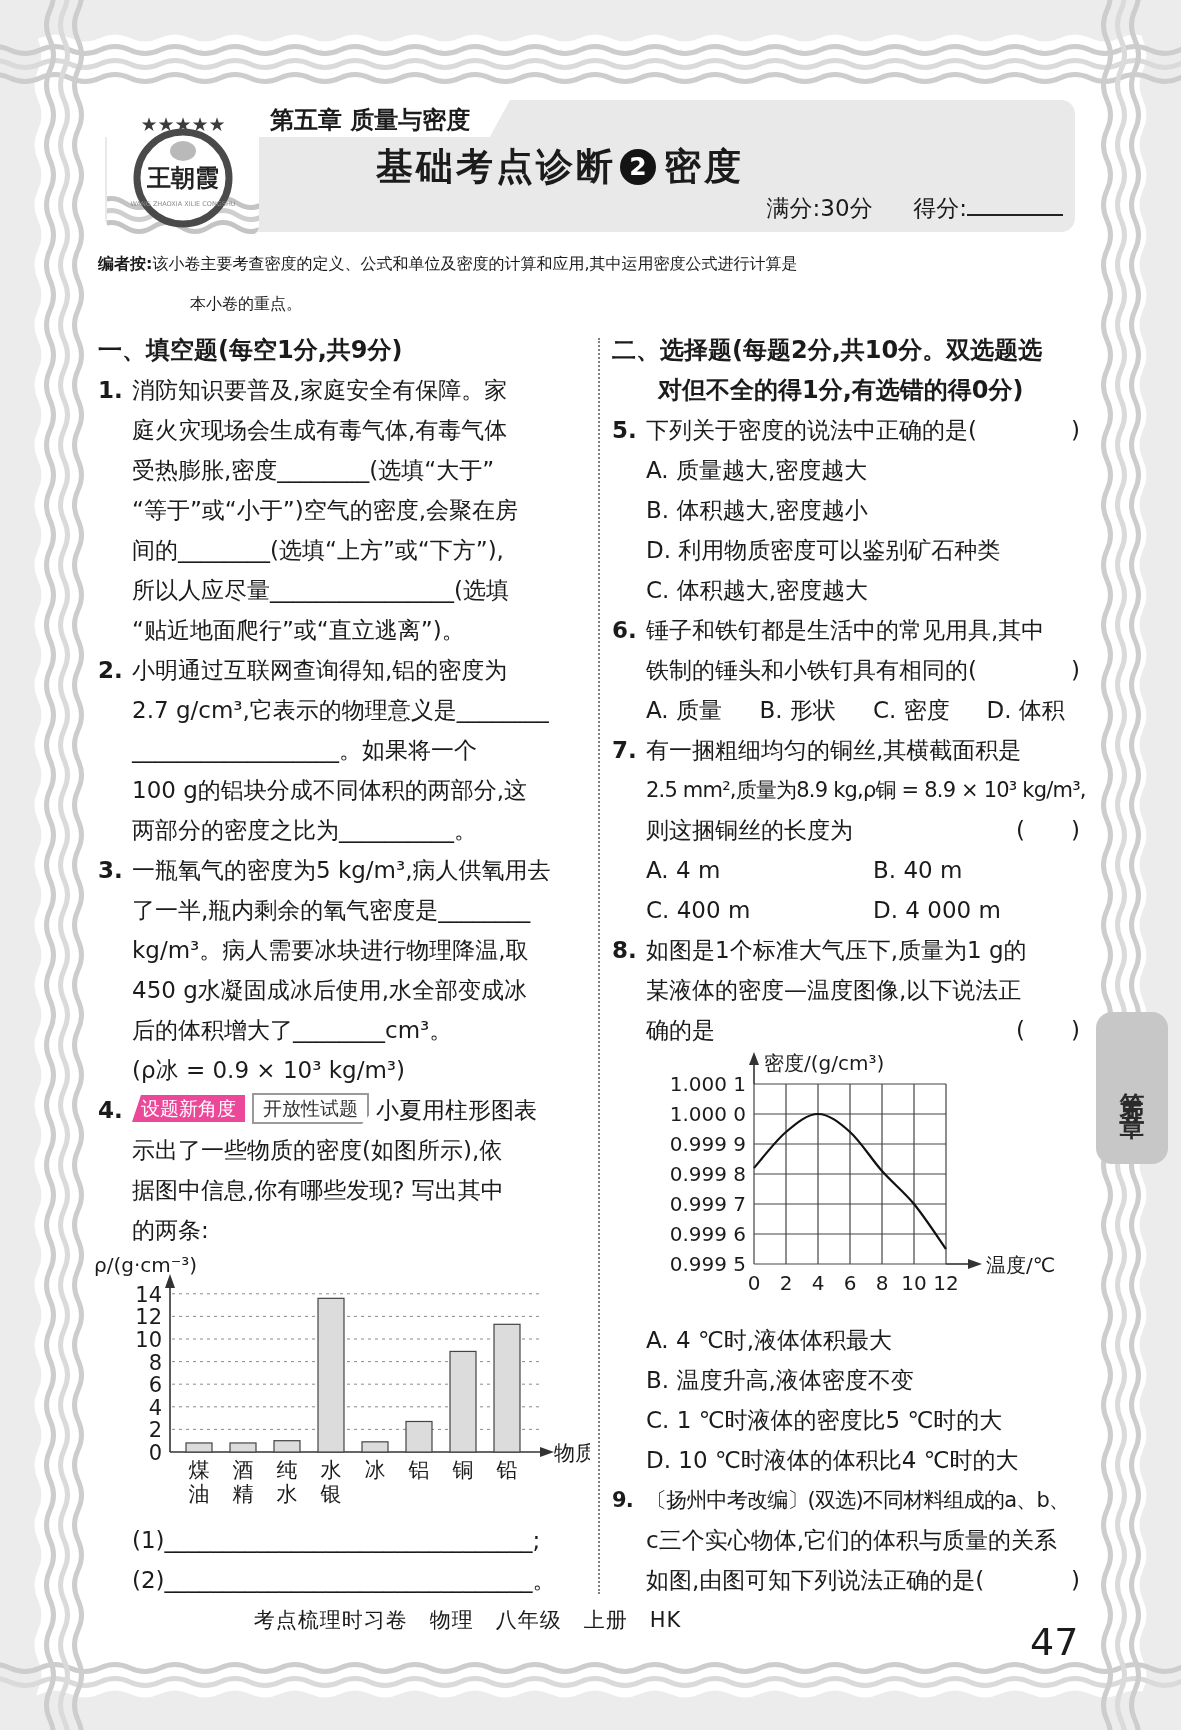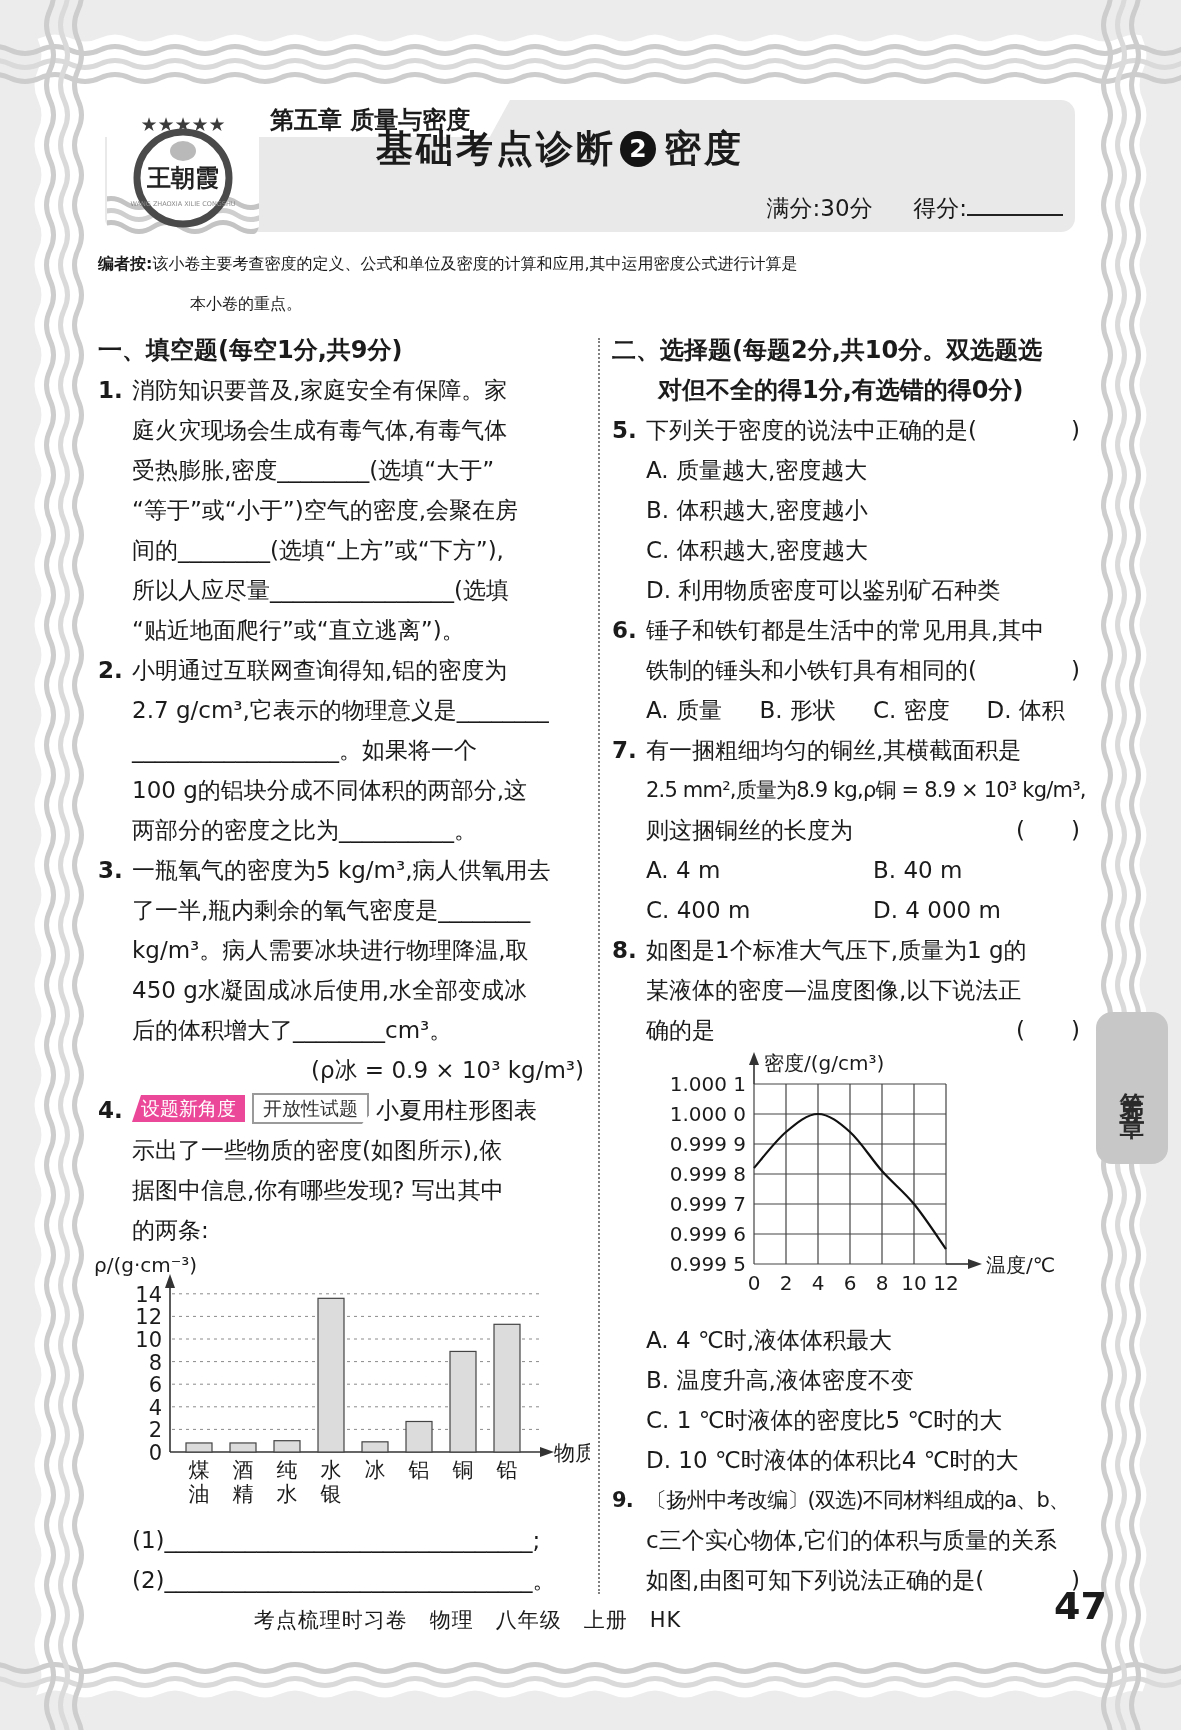--- a/index.html
+++ b/index.html
@@ -11,21 +11,21 @@
   .content{position:absolute;inset:0;z-index:1;}
 
   
   .header-box{position:absolute;left:105px;top:100px;width:970px;height:132px;
     background:#e9e9e9;border-radius:14px;}
   .notch{position:absolute;left:0;top:0;width:405px;height:37px;background:#ffffff;
     clip-path:polygon(0 0,100% 0,95% 100%,0 100%);}
   .chapter{position:absolute;left:165px;top:4px;font-size:24px;font-weight:bold;white-space:nowrap;}
   .logo-box{position:absolute;left:2px;top:3px;width:152px;height:134px;background:#ffffff;
     border-radius:12px;overflow:hidden;}
-  .title-row{position:absolute;left:120px;right:180px;top:24px;text-align:center;
+  .title-row{position:absolute;left:120px;right:180px;top:42px;text-align:center;
     font-size:37px;font-weight:bold;letter-spacing:3px;white-space:nowrap;}
   .circle-num{display:inline-block;width:36px;height:36px;line-height:36px;border-radius:50%;
     background:#141414;color:#ffffff;font-size:25px;text-align:center;vertical-align:4px;
     margin:0 8px 0 4px;letter-spacing:0;}
   .score-line{position:absolute;right:12px;bottom:8px;font-size:23px;white-space:nowrap;}
   .score-blank{display:inline-block;width:96px;height:18px;border-bottom:2px solid #222;}
 
   
   .editor{position:absolute;left:98px;top:244px;width:990px;font-size:16px;line-height:40px;white-space:nowrap;}
   .editor .lbl{font-weight:bold;}
@@ -34,38 +34,38 @@
   
   .col-left{position:absolute;left:98px;top:330px;width:490px;}
   .col-right{position:absolute;left:612px;top:330px;width:472px;}
   .divider{position:absolute;left:598px;top:338px;height:1256px;border-left:2px dotted #808080;}
 
   .sec-heading{font-weight:bold;font-size:24px;line-height:40px;white-space:nowrap;}
   .sec-heading .l2{padding-left:46px;}
 
   .q-line{position:relative;padding-left:34px;font-size:23px;line-height:40px;white-space:nowrap;}
   .q-line.tight{font-size:21px;letter-spacing:-0.8px;}
-  .q-line.right{text-align:right;padding-right:4px;}
+  .q-line.right{padding-right:4px;}
   .q-num{position:absolute;left:0;top:0;font-weight:bold;}
   .q-line.cols{display:flex;gap:16px;}
   .q-line.cols .colitem{flex:1 1 0;}
   .tail{position:absolute;right:4px;top:0;}
 
   .badge{display:inline-block;font-size:19px;line-height:27px;padding:0 9px;margin-right:7px;
     vertical-align:3px;white-space:nowrap;}
   .badge.solid{background:#ec4899;color:#ffffff;clip-path:polygon(9px 0,100% 0,100% 100%,0 100%);}
   .badge.outline{border:2px solid #9a9a9a;color:#333;background:#fff;
     clip-path:polygon(0 0,100% 0,100% 72%,94% 100%,0 100%);}
 
   .chart-block{height:270px;position:relative;margin-left:-8px;}
 
   
   .footer{position:absolute;left:0;width:935px;top:1606px;text-align:center;font-size:21px;
     letter-spacing:1px;white-space:nowrap;}
-  .page-num{position:absolute;left:1030px;top:1584px;font-size:38px;font-weight:bold;margin-left:24px;}
+  .page-num{position:absolute;left:1030px;top:1620px;font-size:38px;font-weight:normal;}
   .side-tab{position:absolute;left:1096px;top:1012px;width:72px;height:152px;background:#c7c7c7;
     border-radius:16px;z-index:2;display:flex;align-items:center;justify-content:center;}
   .side-tab span{writing-mode:vertical-rl;font-size:25px;font-weight:bold;letter-spacing:10px;color:#2a2a2a;}
 </style>
 </head>
 <body>
 
 <svg id="frame" width="1181" height="1730">
     <path d="M-20,38 q 15,-7 30,0 q 15,7 30,0 q 15,-7 30,0 q 15,7 30,0 q 15,-7 30,0 q 15,7 30,0 q 15,-7 30,0 q 15,7 30,0 q 15,-7 30,0 q 15,7 30,0 q 15,-7 30,0 q 15,7 30,0 q 15,-7 30,0 q 15,7 30,0 q 15,-7 30,0 q 15,7 30,0 q 15,-7 30,0 q 15,7 30,0 q 15,-7 30,0 q 15,7 30,0 q 15,-7 30,0 q 15,7 30,0 q 15,-7 30,0 q 15,7 30,0 q 15,-7 30,0 q 15,7 30,0 q 15,-7 30,0 q 15,7 30,0 q 15,-7 30,0 q 15,7 30,0 q 15,-7 30,0 q 15,7 30,0 q 15,-7 30,0 q 15,7 30,0 q 15,-7 30,0 q 15,7 30,0 q 15,-7 30,0 q 15,7 30,0 q 15,-7 30,0 q 15,7 30,0 q 15,-7 30,0 q 15,7 30,0 L 1210,-20 L -20,-20 Z" fill="#ececec"></path>
     <path d="M-20,1694 q 15,-7 30,0 q 15,7 30,0 q 15,-7 30,0 q 15,7 30,0 q 15,-7 30,0 q 15,7 30,0 q 15,-7 30,0 q 15,7 30,0 q 15,-7 30,0 q 15,7 30,0 q 15,-7 30,0 q 15,7 30,0 q 15,-7 30,0 q 15,7 30,0 q 15,-7 30,0 q 15,7 30,0 q 15,-7 30,0 q 15,7 30,0 q 15,-7 30,0 q 15,7 30,0 q 15,-7 30,0 q 15,7 30,0 q 15,-7 30,0 q 15,7 30,0 q 15,-7 30,0 q 15,7 30,0 q 15,-7 30,0 q 15,7 30,0 q 15,-7 30,0 q 15,7 30,0 q 15,-7 30,0 q 15,7 30,0 q 15,-7 30,0 q 15,7 30,0 q 15,-7 30,0 q 15,7 30,0 q 15,-7 30,0 q 15,7 30,0 q 15,-7 30,0 q 15,7 30,0 q 15,-7 30,0 q 15,7 30,0 L 1210,1745 L -20,1745 Z" fill="#ececec"></path>
@@ -205,22 +205,22 @@
   <div class="col-right">
     <div class="sec-heading">
       <div>二、选择题(每题2分,共10分。双选题选</div>
       <div class="l2">对但不全的得1分,有选错的得0分)</div>
     </div>
     <div id="sec2-list">
         <div class="question">
           <div class="q-line"><span class="q-num">5.</span><span>下列关于密度的说法中正确的是(</span><span class="tail">)</span></div>
           <div class="q-line"><span>A. 质量越大,密度越大</span></div>
           <div class="q-line"><span>B. 体积越大,密度越小</span></div>
+          <div class="q-line"><span>D. 利用物质密度可以鉴别矿石种类</span></div>
           <div class="q-line"><span>C. 体积越大,密度越大</span></div>
-          <div class="q-line"><span>D. 利用物质密度可以鉴别矿石种类</span></div>
         </div>
         <div class="question">
           <div class="q-line"><span class="q-num">6.</span><span>锤子和铁钉都是生活中的常见用具,其中</span></div>
           <div class="q-line"><span>铁制的锤头和小铁钉具有相同的(</span><span class="tail">)</span></div>
           <div class="q-line cols">
             <span class="colitem">A. 质量</span>
             <span class="colitem">B. 形状</span>
             <span class="colitem">C. 密度</span>
             <span class="colitem">D. 体积</span>
           </div>

